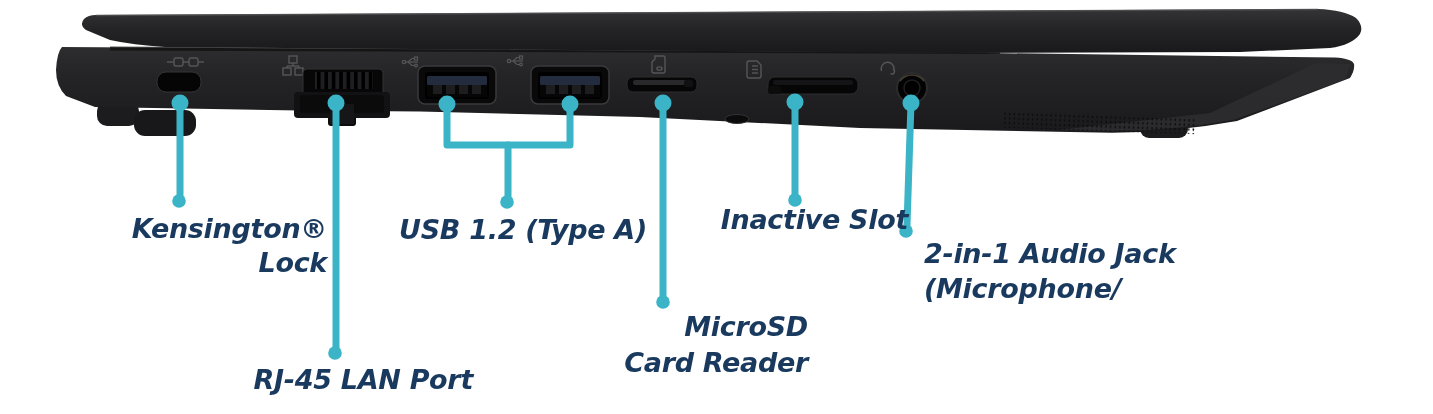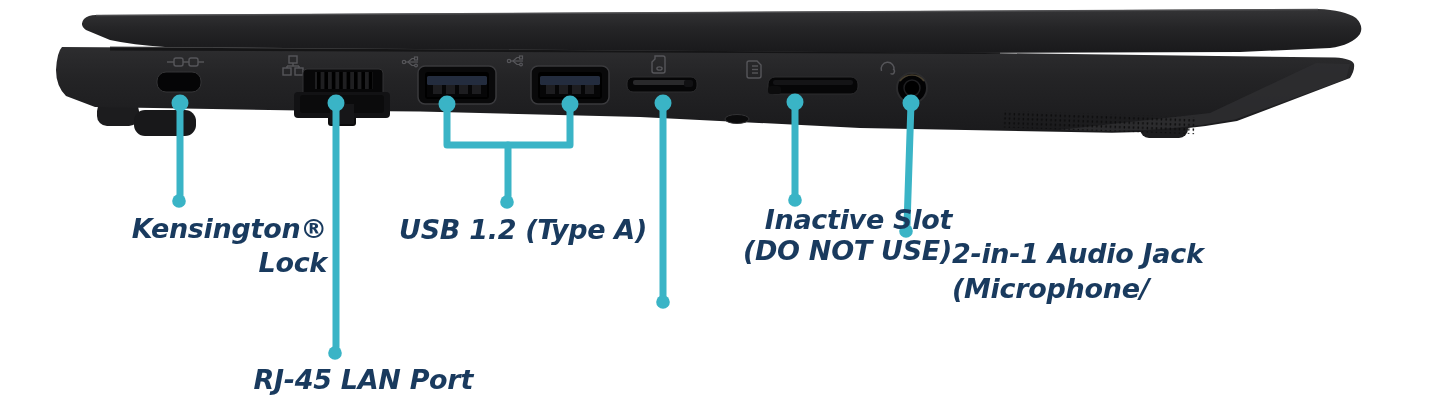--- a/index.html
+++ b/index.html
@@ -4,21 +4,21 @@
 <style>
   html,body{margin:0;padding:0;background:#ffffff;}
   #stage{position:relative;width:1433px;height:414px;background:#ffffff;overflow:hidden;
          font-family:"DejaVu Sans",sans-serif;}
   svg{position:absolute;left:0;top:0;}
   .label{position:absolute;font-style:italic;font-weight:700;font-size:27px;line-height:34px;
          color:#193a5e;letter-spacing:-0.3px;white-space:nowrap;}
   .label.center{text-align:right;}
   .lh-tight{line-height:31px;}
   .lh-mid{line-height:36px;}
-  .lh-wide{line-height:35px;margin-left:28px;}
+  .lh-wide{line-height:35px;}
 </style>
 </head>
 <body>
 
 <div id="stage">
 
   <svg width="1433" height="414" viewBox="0 0 1433 414">
     <defs>
       <linearGradient id="lidGrad" x1="0" y1="0" x2="0" y2="1">
         <stop offset="0" stop-color="#343436"></stop>
@@ -221,24 +221,27 @@
   </div>
 
   <div class="label center" style="left:173px;top:363px;width:300px;">
     <div>RJ-45 LAN Port</div>
   </div>
 
   <div class="label center" style="left:347px;top:213px;width:300px;">
     <div>USB 1.2 (Type A)</div>
   </div>
 
-
-  <div class="label center lh-tight" style="left:652px;top:204px;width:300px;">
+  <div class="label center lh-mid" style="left:508px;top:309px;width:300px;">
+    <div>MicroSD</div>
+    <div>Card Reader</div>
+  </div>
+
+  <div class="label center lh-tight" style="left:608px;top:204px;width:300px;">
     <div>Inactive Slot</div>
-    <div>(DO NOT USE)</div>
   </div>
 
   <div class="label lh-wide" style="left:924px;top:236px;width:330px;">
     <div>2-in-1 Audio Jack</div>
     <div>(Microphone/</div>
   </div>
 
 </div>
 
 </body></html>

